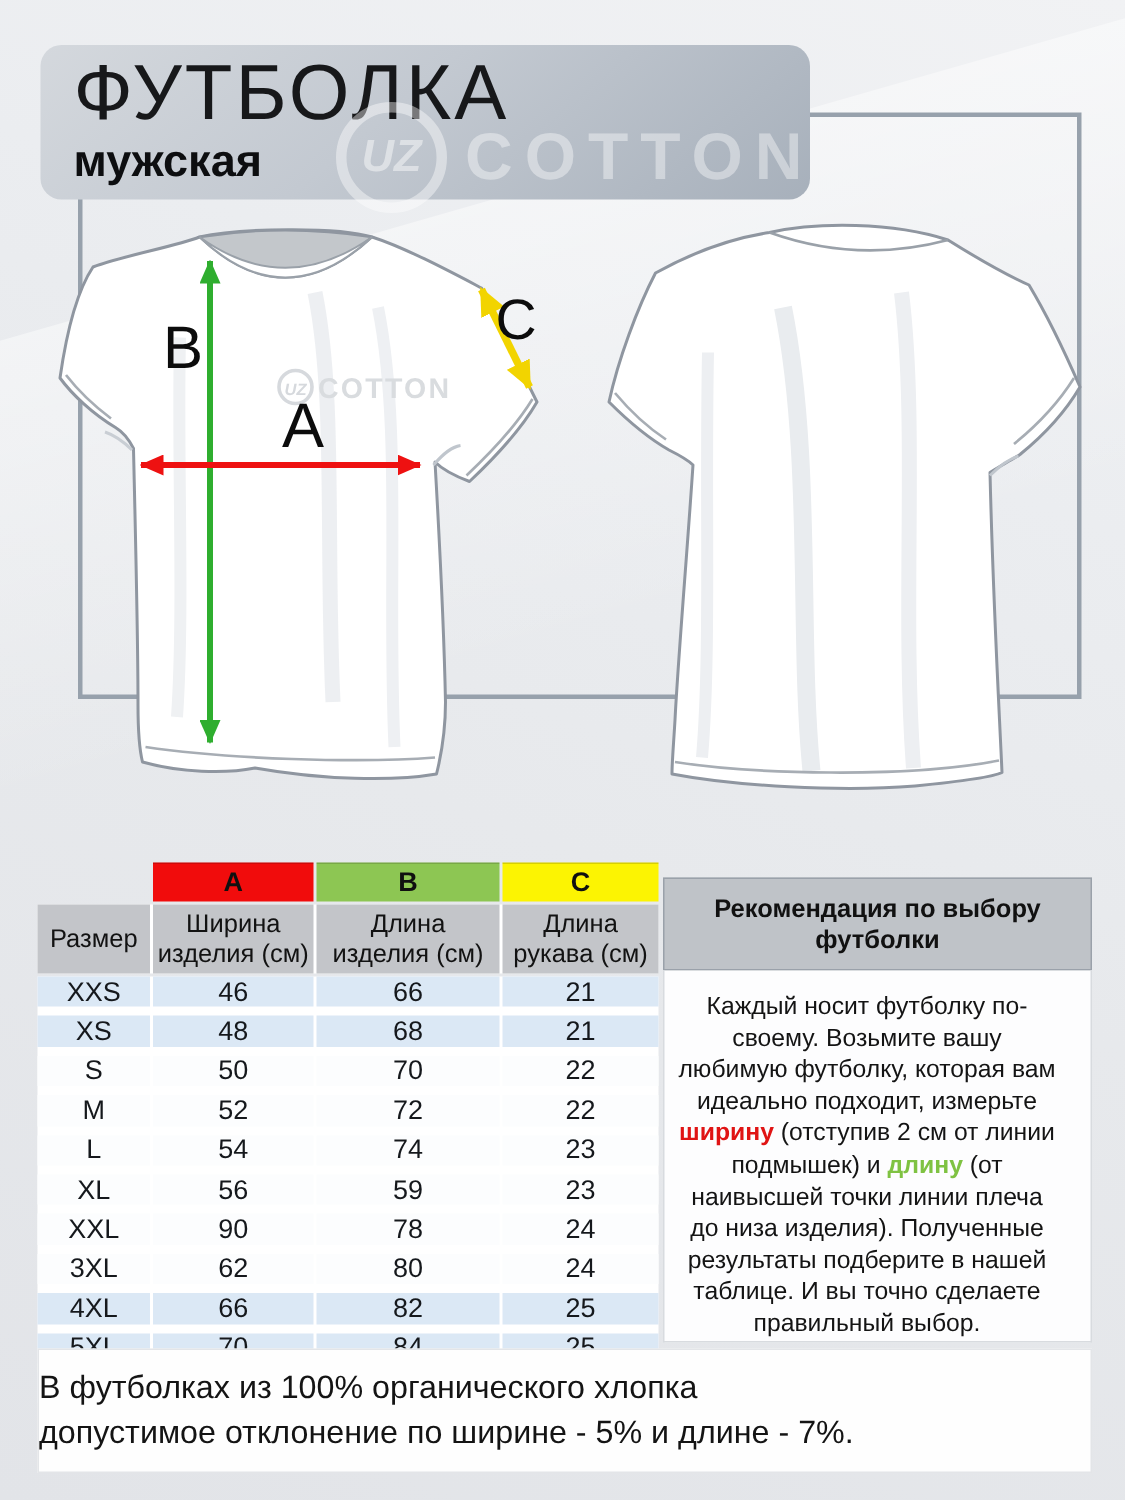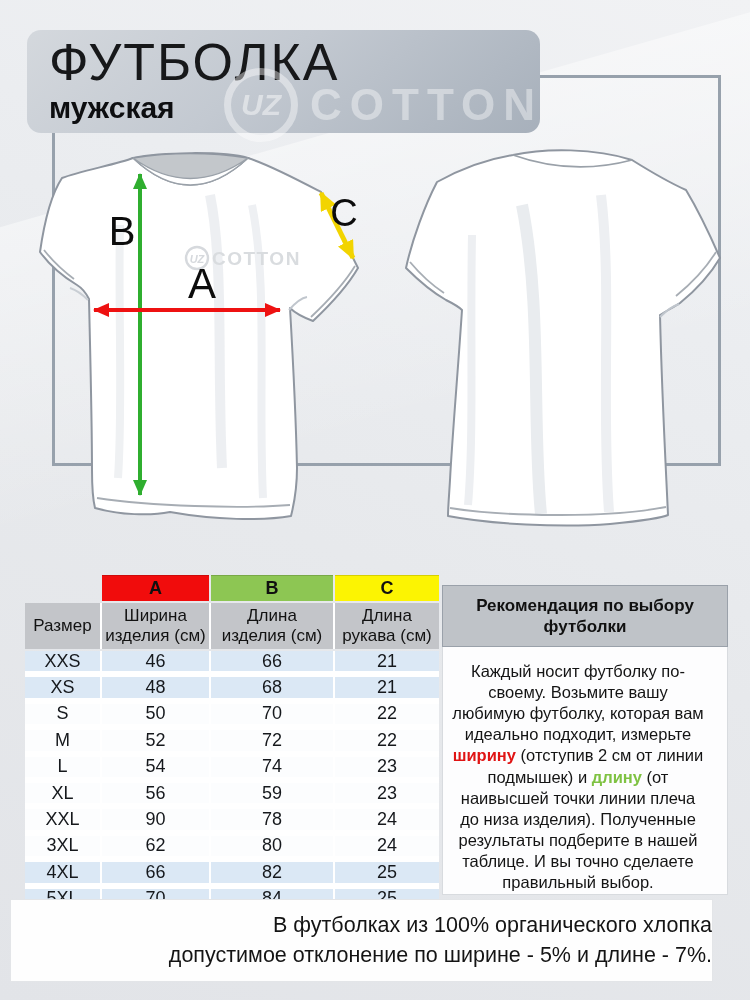--- a/index.html
+++ b/index.html
@@ -41,23 +41,23 @@
   .tr.shaded .td{background:#dbe8f5;}
   
   .rec{position:absolute;left:442px;top:585px;width:286px;}
   .rec-header{height:62px;box-sizing:border-box;background:#bfc3c8;border:1px solid #9aa1aa;
          display:flex;align-items:center;justify-content:center;text-align:center;
          font-size:17px;font-weight:700;color:#111;line-height:1.25;padding:17px 16px;}
   .rec-body{height:248px;box-sizing:border-box;background:#fdfdfe;border:1px solid #d8dbdf;border-top:none;
          padding:14px 23px 0 9px;text-align:center;font-size:16.5px;line-height:1.28;color:#141414;}
   .seg.em{font-weight:700;}
   
-  .footer{position:absolute;left:10px;top:899px;width:703px;height:83px;background:#fefefe;
+  .footer{position:absolute;left:25px;top:899px;width:703px;height:83px;background:#fefefe;
          border:1px solid #e3e5e8;box-sizing:border-box;display:flex;flex-direction:column;
-         align-items:flex-end;justify-content:center;gap:5px;}
+         align-items:flex-start;justify-content:center;gap:5px;}
   .footer div{font-size:21.5px;color:#141414;}
 </style>
 </head>
 <body>
 
 <div class="page">
 
   <div class="frame"></div>
 
   <div class="header-box"></div>

